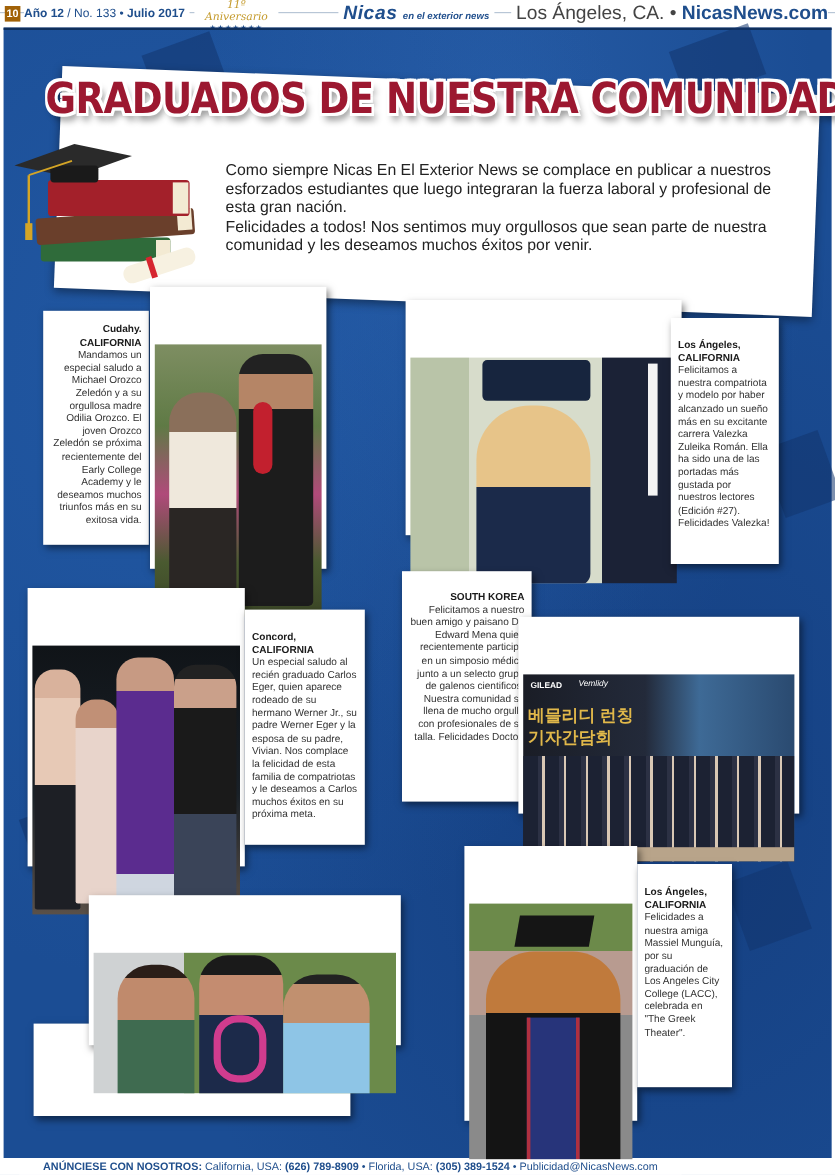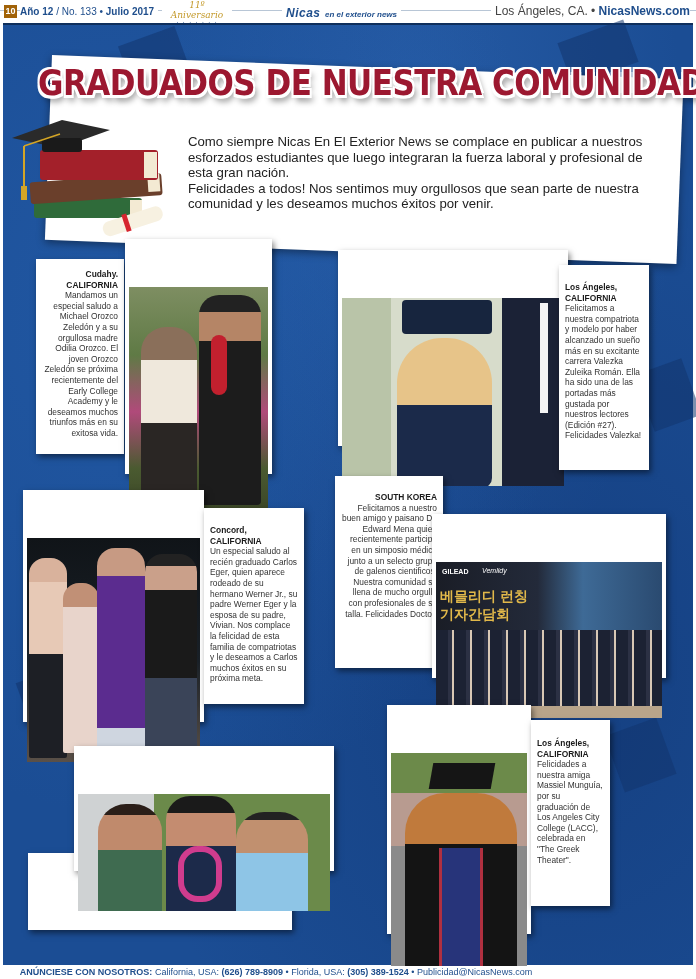--- a/index.html
+++ b/index.html
@@ -9,23 +9,23 @@
   
   .topbar { position: absolute; left: 0; top: 0; width: 696px; height: 22px; background: #fff; }
   .topbar .rule { position: absolute; left: 0; right: 0; top: 10px; height: 1px; background: #b8c6d6; }
   .pg-num { position: absolute; left: 4px; top: 5px; width: 13px; height: 13px; background: #a16207; color: #fff; font-size: 9px; font-weight: bold; text-align: center; line-height: 13px; }
   .issue { position: absolute; left: 20px; top: 5px; font-size: 10px; color: #1f4e8c; background: #fff; padding-right: 4px; line-height: 13px; }
   .issue b { font-weight: bold; }
   .anniv { position: absolute; left: 162px; top: 0; width: 70px; height: 20px; background: #fff; text-align: center; }
   .anniv .t { font-family: "DejaVu Serif", serif; font-style: italic; font-size: 9px; color: #c49a2b; line-height: 10px; display:block; }
   .anniv .s { font-size: 6px; color: #1f4e8c; line-height: 8px; letter-spacing: 1px; display:block; }
   .brand { position: absolute; left: 282px; top: 5px; background: #fff; padding: 0 4px; color: #1f4e8c; font-style: italic; line-height: 13px; white-space: nowrap; }
-  .brand .big { font-weight: bold; font-size: 12px; letter-spacing: 0.5px; }
+  .brand .big { font-weight: bold; font-size: 16px; letter-spacing: 0.5px; }
   .brand .small { font-weight: bold; font-size: 8px; }
-  .loc { position: absolute; right: 6px; top: 5px; font-size: 12px; color: #444; background: #fff; padding-left: 4px; line-height: 13px; }
+  .loc { position: absolute; right: 6px; top: 5px; font-size: 16px; color: #444; background: #fff; padding-left: 4px; line-height: 13px; }
   .loc b { color: #1f4e8c; }
 
   
   .page { position: absolute; left: 3px; top: 23px; width: 690px; height: 942px; background: #1b4d94;
           background-image:
             radial-gradient(ellipse at 20% 30%, rgba(40,100,180,0.45), transparent 55%),
             radial-gradient(ellipse at 80% 70%, rgba(15,50,110,0.5), transparent 55%),
             radial-gradient(ellipse at 60% 10%, rgba(60,120,200,0.3), transparent 45%);
           border-top: 2px solid #0f2f5c; }
   .cap-shape { position: absolute; background: rgba(18,52,110,0.55); transform: rotate(-20deg); }
@@ -42,21 +42,21 @@
 
   
   .photo { position: absolute; background: #fff; padding: 4px; box-shadow: 2px 3px 6px rgba(0,0,0,0.5); }
   .photo .img { width: 100%; height: 100%; position: relative; overflow: hidden; margin-top: 44px; }
   .caption { position: absolute; background: #fff; box-shadow: 2px 3px 6px rgba(0,0,0,0.5); font-size: 8.4px; line-height: 10.6px; color: #333; padding: 6px; }
   .caption .loc-h { font-weight: bold; color: #1a1a1a; display: block; }
   .caption .body { display: block; }
   .caption.right { text-align: right; }
 
   
-  .footer { position: absolute; left: 0; top: 966px; width: 552px; height: 13px; background: #fff; text-align: center; font-size: 9px; color: #1f4e8c; line-height: 13px; white-space: nowrap; }
+  .footer { position: absolute; left: 16px; top: 966px; width: 552px; height: 13px; background: #fff; text-align: center; font-size: 9px; color: #1f4e8c; line-height: 13px; white-space: nowrap; }
   .footer b { font-weight: bold; }
 </style>
 </head>
 <body>
 
 <div class="topbar">
   <div class="rule"></div>
   <div class="pg-num">10</div>
   <div class="issue">
     <b>Año 12</b>

